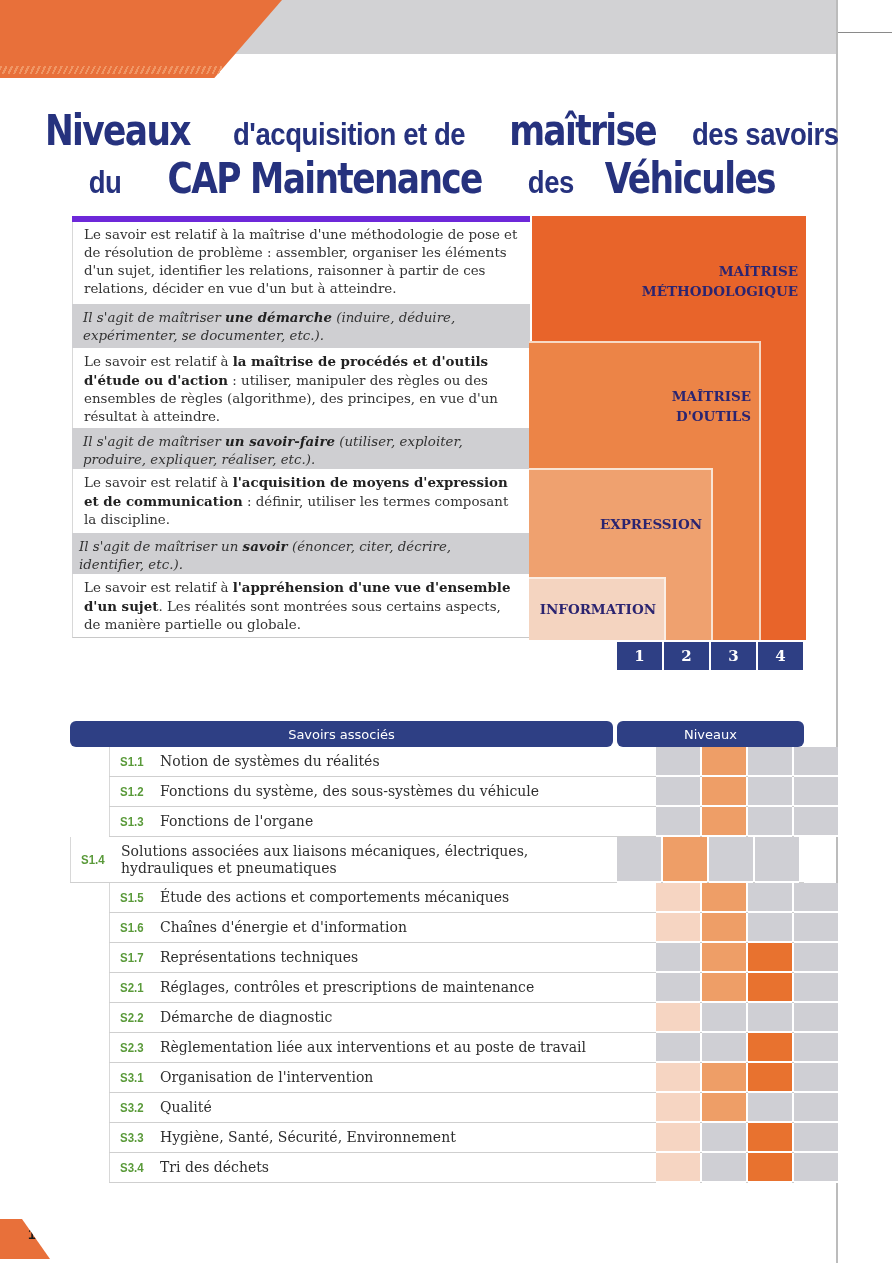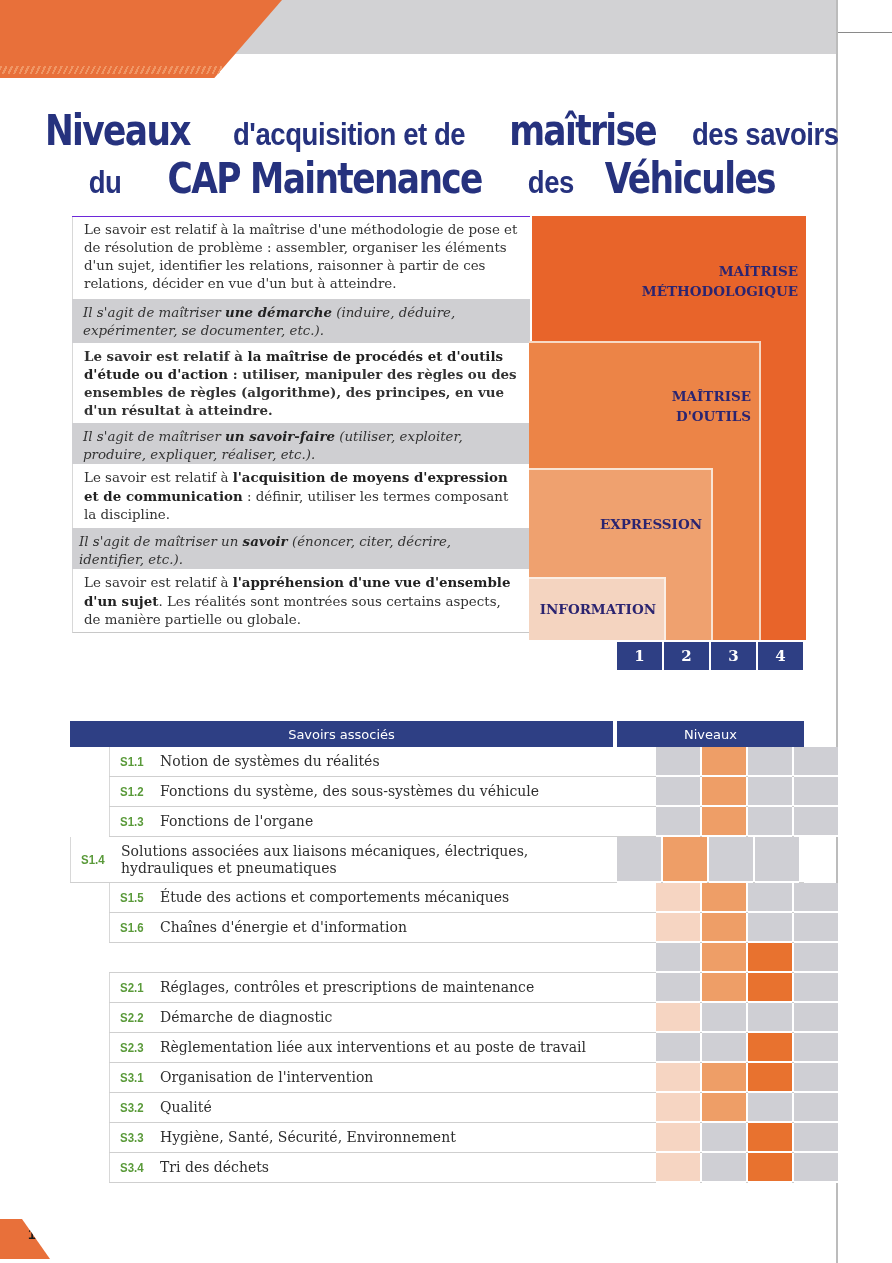--- a/index.html
+++ b/index.html
@@ -18,29 +18,29 @@
   
   .title { position: absolute; left: 0; width: 880px; text-align: center; color: #26327e;
     font-family: "Liberation Sans", sans-serif; font-weight: bold; letter-spacing: -0.5px; }
   .title.l1 { top: 106px; font-size: 32px; }
   .title.l2 { top: 154px; font-size: 32px; }
   .title .big { font-size: 42px; font-family: "DejaVu Sans", sans-serif; font-weight: bold; letter-spacing: -2px;
     transform: scaleX(0.82); display: inline-block; }
   .title .sm { font-weight: bold; transform: scaleX(0.86); display: inline-block; }
 
   
-  .defs { position: absolute; left: 72px; top: 216px; width: 458px; border-top: 1px solid #6d28d9; }
+  .defs { position: absolute; left: 72px; top: 216px; width: 458px; border-top: 6px solid #6d28d9; }
   .def-desc { background: #fff; padding: 4px 10px 4px 11px; font-size: 13.4px; line-height: 18px;
     border-left: 1px solid #d8d8d8; color: #333; }
   .def-desc b { color: #222; }
   .def-act { background: #cfcfd2; padding: 4px 10px 4px 11px; font-size: 13.4px; line-height: 18px;
     font-style: italic; color: #333; }
   .def-act b { font-style: italic; color: #222; }
   .d1 { height: 82px; } .a1 { height: 44px; }
-  .d2 { height: 80px; font-weight: bold; } .a2 { height: 41px; }
+  .d2 { height: 80px; } .a2 { height: 41px; }
   .d3 { height: 64px; } .a3 { height: 41px; padding-left: 7px; }
   .d4 { height: 64px; border-bottom: 1px solid #c8c8c8; }
 
   
   .stair { position: absolute; }
   .lvl4 { left: 532px; top: 216px; width: 274px; height: 424px; background: #e8642a; }
   .lvl3 { left: 529px; top: 341px; width: 232px; height: 299px; background: #ec8447; border: 2px solid #f7d9c4; border-bottom: none; border-left: none; }
   .lvl2 { left: 529px; top: 468px; width: 184px; height: 172px; background: #efa16f; border: 2px solid #f9e4d4; border-bottom: none; border-left: none; }
   .lvl1 { left: 529px; top: 577px; width: 137px; height: 63px; background: #f4d4c0; border: 2px solid #fbeee4; border-bottom: none; border-left: none; }
   .stair-label { position: absolute; color: #2b2470; font-weight: bold; font-size: 13.5px; line-height: 20px; text-align: right; font-family: "DejaVu Serif", serif; }
@@ -48,21 +48,21 @@
   .lbl3 { right: 141px; top: 386px; }
   .lbl2 { right: 190px; top: 514px; }
   .lbl1 { right: 236px; top: 599px; text-align: center; }
 
   .num-tabs { position: absolute; left: 617px; top: 642px; display: flex; gap: 2px; }
   .num-tab { width: 45px; height: 28px; background: #2e3f84; color: #fff; font-weight: bold; font-size: 15px;
     display: flex; align-items: center; justify-content: center; font-family: "DejaVu Serif", serif; }
 
   
   .tbl-head { position: absolute; top: 721px; height: 26px; background: #2e3f84; color: #fff; font-size: 13px;
-    display: flex; align-items: center; justify-content: center; font-family: "DejaVu Sans", sans-serif; }
+    display: flex; align-items: center; justify-content: center; font-family: "DejaVu Sans", sans-serif; border-radius: 6px; }
   .th-savoirs { left: 70px; width: 543px; }
   .th-niveaux { left: 617px; width: 187px; }
   .rows { position: absolute; left: 70px; top: 747px; width: 734px; }
   .row { position: relative; display: flex; border-bottom: 1px solid #cfcfcf; }
   .row .txt { width: 543px; display: flex; align-items: center; padding-left: 10px; font-size: 14px; line-height: 17px; color: #2e2e2e; border-left: 1px solid #d8d8d8; }
   .row .code { width: 40px; color: #5a9a3a; font-weight: bold; font-family: "Liberation Sans", sans-serif; font-size: 13.5px; flex: none; transform: scaleX(0.85); transform-origin: left; }
   .row .label { flex: 1; }
   .row .cells { position: absolute; left: 547px; top: 0; bottom: -1px; display: flex; gap: 2px; }
   .cell { width: 44px; height: 100%; background: #cfcfd4; border-bottom: 2px solid #fff; }
   .cell.c1 { background: #f6d5c2; }
@@ -201,20 +201,24 @@
         <span class="label">Chaînes d'énergie et d'information</span>
       </div>
       <div class="cells">
         <div class="cell c1"></div>
         <div class="cell c2"></div>
         <div class="cell"></div>
         <div class="cell"></div>
       </div>
     </div>
     <div class="row h1">
+      <div class="txt">
+        <span class="code">S1.7</span>
+        <span class="label">Représentations techniques</span>
+      </div>
       <div class="cells">
         <div class="cell"></div>
         <div class="cell c2"></div>
         <div class="cell c3"></div>
         <div class="cell"></div>
       </div>
     </div>
     <div class="row h1">
       <div class="txt">
         <span class="code">S2.1</span>

